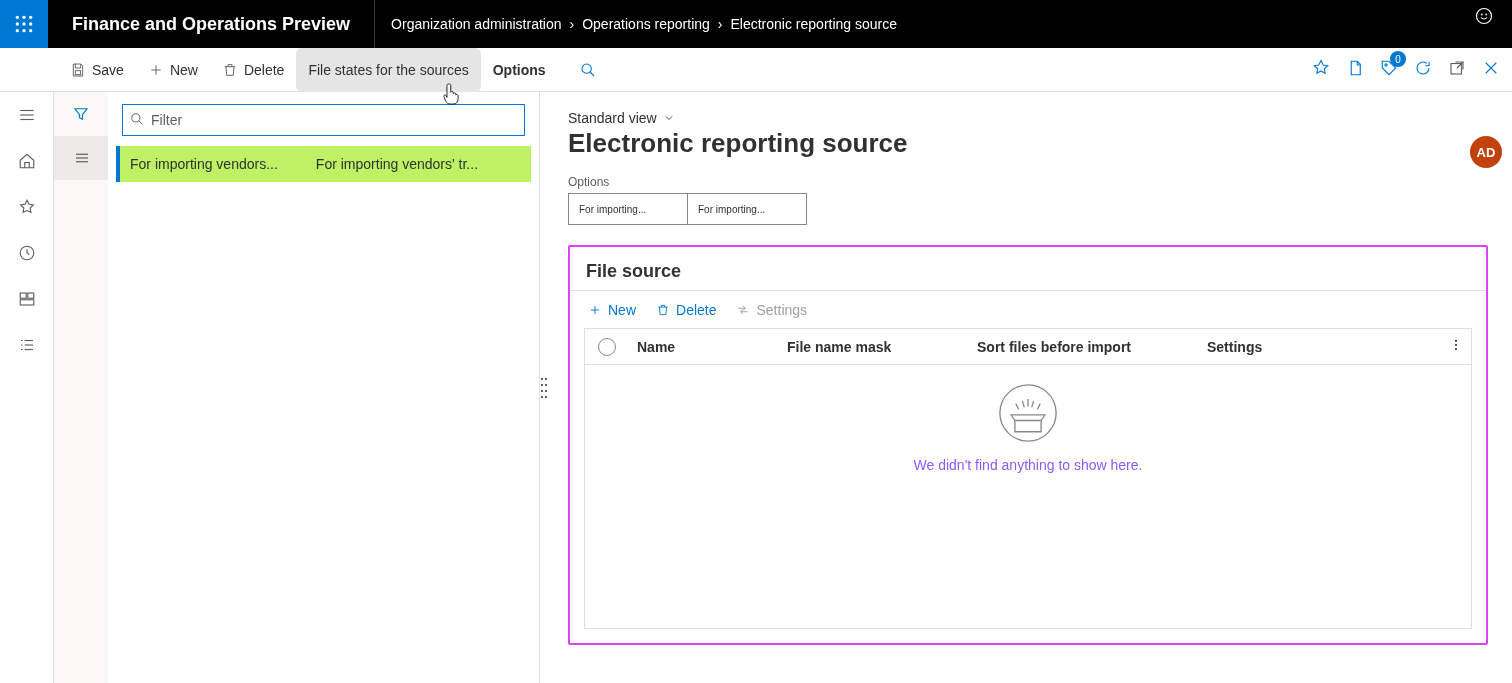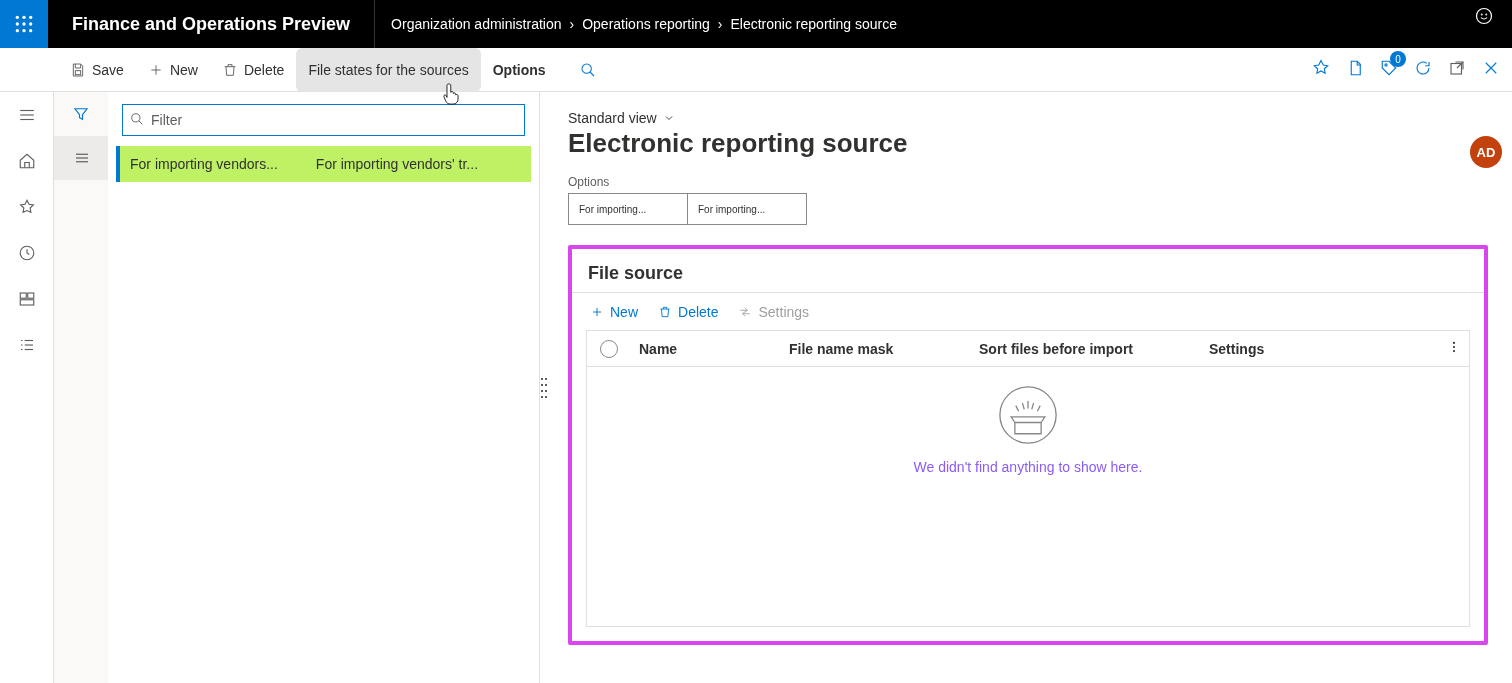--- a/index.html
+++ b/index.html
@@ -58,21 +58,21 @@
   
   .detail { flex:1; padding:18px 24px 18px 20px; overflow:auto;}
   .view-sel { font-size:14px; color:#323130; display:flex; align-items:center; gap:6px; cursor:pointer; margin-bottom:2px;}
   .view-sel svg { width:12px; height:12px; stroke:#323130; fill:none; stroke-width:1.8;}
   .page-title { font-size:26px; font-weight:600; margin-bottom:16px;}
   .format-label { font-size:12px; color:#605e5c; margin-bottom:4px;}
   .format-boxes { display:flex;}
   .format-box { border:1px solid #8a8886; height:32px; padding:0 10px; display:flex; align-items:center; font-size:10px; background:#fff; cursor:pointer; min-width:120px; }
   .format-box + .format-box { margin-left:-1px;}
   
-  .fs-card { border:4px solid #d946ef; border-radius:2px; margin-top:20px; height:400px; display:flex; flex-direction:column;}
+  .fs-card { border:2px solid #d946ef; border-radius:2px; margin-top:20px; height:400px; display:flex; flex-direction:column;}
   .fs-title { font-size:18px; font-weight:600; padding:14px 16px 8px 16px;}
   .fs-toolbar { display:flex; align-items:center; height:38px; padding:0 8px; border-top:1px solid #e1dfdd; border-bottom:0;}
   .fs-tbtn { display:flex; align-items:center; padding:0 10px; height:38px; color:#0078d4; cursor:pointer; }
   .fs-tbtn.disabled { color:#a19f9d; cursor:default;}
   .fs-tbtn svg { width:14px; height:14px; margin-right:6px; stroke:currentColor; fill:none; stroke-width:1.6;}
   .fs-grid { margin:0 14px 14px 14px; border:1px solid #e1dfdd; flex:1; display:flex; flex-direction:column;}
   .fs-head { display:flex; align-items:center; height:36px; border-bottom:1px solid #e1dfdd; font-size:14px; font-weight:600; position:relative;}
   .fs-head .col-sel { width:44px; display:flex; align-items:center; justify-content:center;}
   .fs-head .col-sel .circle { width:18px; height:18px; border:1.5px solid #8a8886; border-radius:50%;}
   .fs-head .col { padding:0 8px;}

